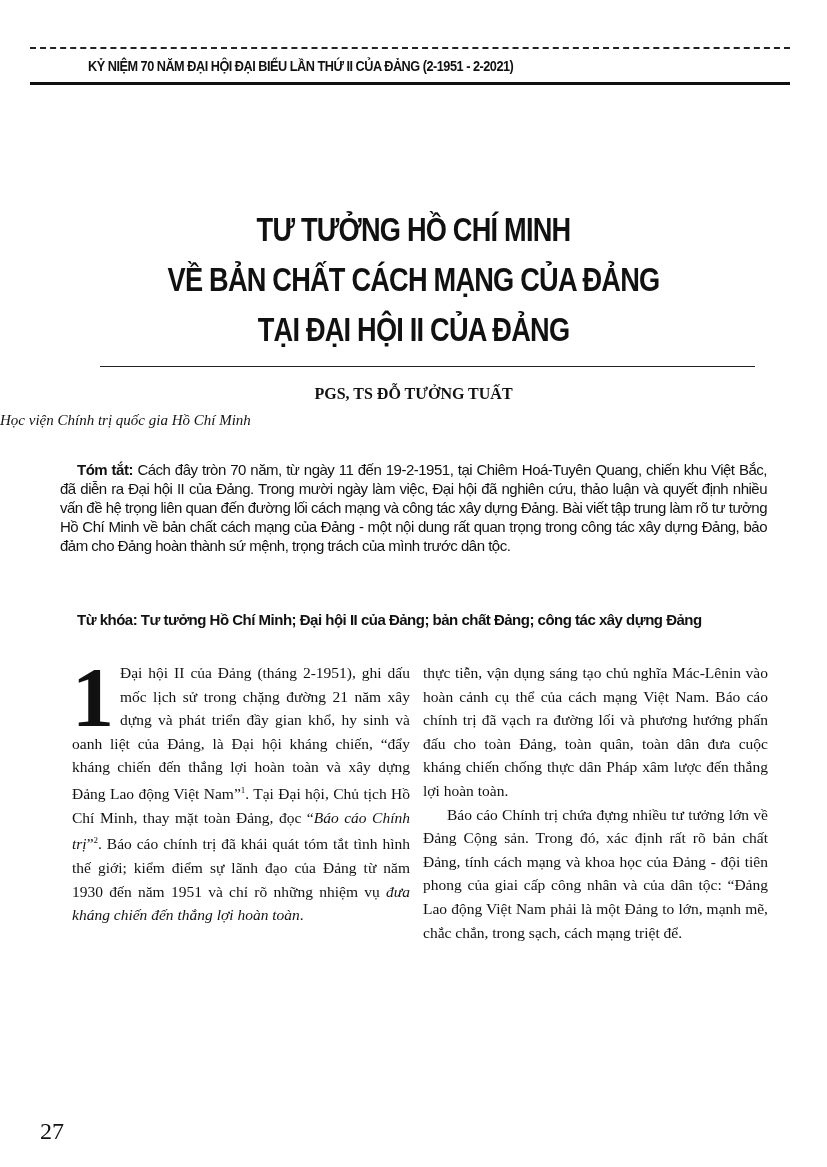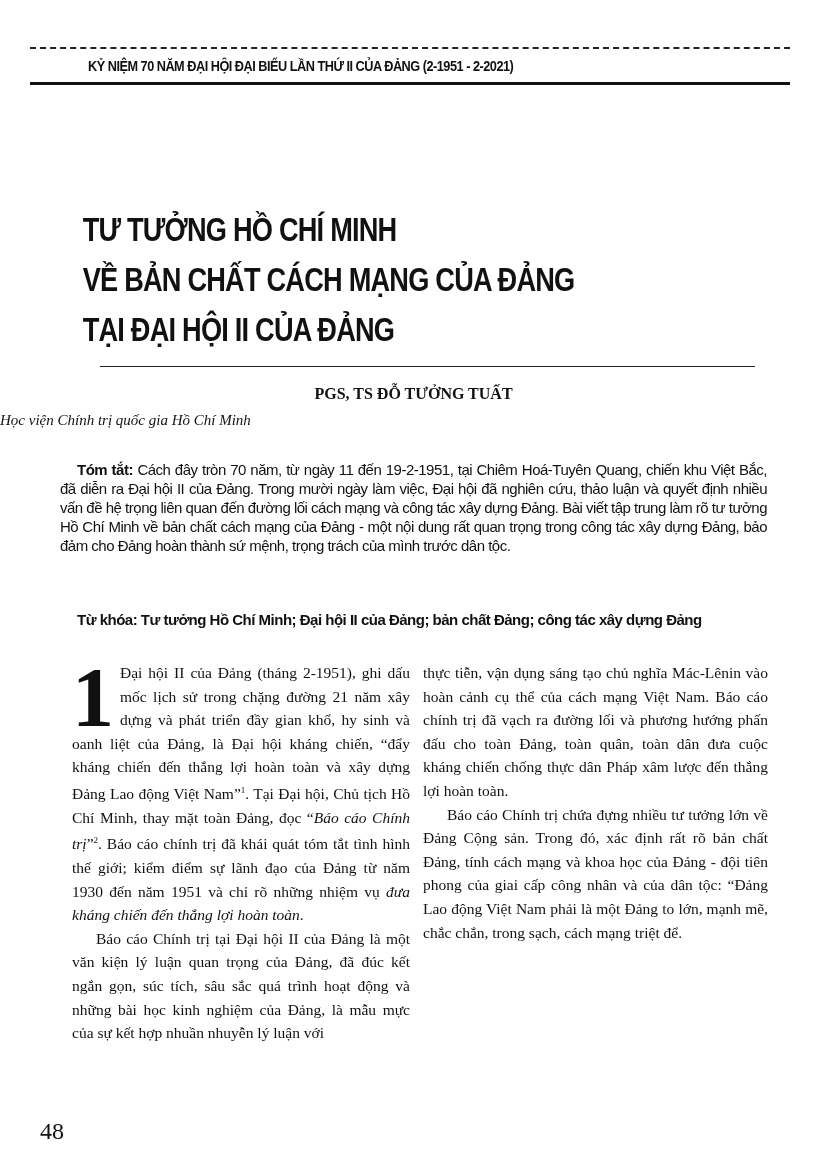--- a/index.html
+++ b/index.html
@@ -1,20 +1,20 @@
 <!DOCTYPE html>
 <html><head>
 <meta charset="utf-8">
 <style>
   html,body{margin:0;padding:0;background:#fff;}
   body{width:827px;height:1167px;position:relative;overflow:hidden;color:#111;}
   .hdr-top{position:absolute;left:30px;top:47px;width:760px;border-top:2px dashed #222;}
   .hdr-title{position:absolute;left:88px;top:57px;font-family:"Liberation Sans",sans-serif;font-weight:bold;font-size:15.5px;letter-spacing:-0.6px;transform:scaleX(0.82);transform-origin:left;white-space:nowrap;}
   .hdr-bot{position:absolute;left:30px;top:82px;width:760px;border-top:3px solid #111;}
-  .title{position:absolute;left:0;top:204px;width:827px;font-family:"Liberation Sans",sans-serif;font-weight:bold;font-size:34px;line-height:50px;letter-spacing:-1px;}
+  .title{position:absolute;left:0;top:204px;width:827px;text-align:center;font-family:"Liberation Sans",sans-serif;font-weight:bold;font-size:34px;line-height:50px;letter-spacing:-1px;}
   .title div{transform:scaleX(0.8);}
   .title-rule{position:absolute;left:100px;top:366px;width:655px;border-top:1.5px solid #222;}
   .author{position:absolute;left:0;top:385px;width:827px;text-align:center;font-family:"Liberation Serif",serif;font-weight:bold;font-size:16px;}
   .affil{position:absolute;left:0;top:412px;width:827px;font-family:"Liberation Serif",serif;font-style:italic;font-size:15px;}
   .abstract{position:absolute;left:60px;top:460px;width:707px;font-family:"Liberation Sans",sans-serif;font-size:15px;line-height:19px;text-align:justify;letter-spacing:-0.5px;text-indent:17px;}
   .abstract b{font-weight:bold;}
   .keywords{position:absolute;left:77px;top:611px;font-family:"Liberation Sans",sans-serif;font-weight:bold;font-size:15px;letter-spacing:-0.5px;}
   .col{position:absolute;top:661px;width:338px;font-family:"Liberation Serif",serif;font-size:15.5px;line-height:23.6px;text-align:justify;}
   .col.left{left:72px;}
   .col.right{left:423px;width:345px;}
@@ -40,21 +40,20 @@
 
 <div class="author">PGS, TS ĐỖ TƯỞNG TUẤT</div>
 <div class="affil">Học viện Chính trị quốc gia Hồ Chí Minh</div>
 
 <div class="abstract"><b>Tóm tắt:</b><span> Cách đây tròn 70 năm, từ ngày 11 đến 19-2-1951, tại Chiêm Hoá-Tuyên Quang, chiến khu Việt Bắc, đã diễn ra Đại hội II của Đảng. Trong mười ngày làm việc, Đại hội đã nghiên cứu, thảo luận và quyết định nhiều vấn đề hệ trọng liên quan đến đường lối cách mạng và công tác xây dựng Đảng. Bài viết tập trung làm rõ tư tưởng Hồ Chí Minh về bản chất cách mạng của Đảng - một nội dung rất quan trọng trong công tác xây dựng Đảng, bảo đảm cho Đảng hoàn thành sứ mệnh, trọng trách của mình trước dân tộc.</span></div>
 
 <div class="keywords"><span>Từ khóa:</span><span> Tư tưởng Hồ Chí Minh; Đại hội II của Đảng; bản chất Đảng; công tác xây dựng Đảng</span></div>
 
 <div class="col left">
   <p><span class="dropcap">1</span><span>Đại hội II của Đảng (tháng 2-1951), ghi dấu mốc lịch sử trong chặng đường 21 năm xây dựng và phát triển đầy gian khổ, hy sinh và oanh liệt của Đảng, là Đại hội kháng chiến, “đẩy kháng chiến đến thắng lợi hoàn toàn và xây dựng Đảng Lao động Việt Nam”</span><sup>1</sup><span>. Tại Đại hội, Chủ tịch Hồ Chí Minh, thay mặt toàn Đảng, đọc “</span><i>Báo cáo Chính trị</i><span>”</span><sup>2</sup><span>. Báo cáo chính trị đã khái quát tóm tắt tình hình thế giới; kiểm điểm sự lãnh đạo của Đảng từ năm 1930 đến năm 1951 và chỉ rõ những nhiệm vụ </span><i>đưa kháng chiến đến thắng lợi hoàn toàn</i><span>.</span></p>
-  <p class="ind">Báo cáo Chính trị tại Đại hội II của Đảng là một văn kiện lý luận quan trọng của Đảng, đã đúc kết ngắn gọn, súc tích, sâu sắc quá trình hoạt động và những bài học kinh nghiệm của Đảng, là mẫu mực của sự kết hợp nhuần nhuyễn lý luận với</p>
 </div>
 
 <div class="col right">
   <p>thực tiễn, vận dụng sáng tạo chủ nghĩa Mác-Lênin vào hoàn cảnh cụ thể của cách mạng Việt Nam. Báo cáo chính trị đã vạch ra đường lối và phương hướng phấn đấu cho toàn Đảng, toàn quân, toàn dân đưa cuộc kháng chiến chống thực dân Pháp xâm lược đến thắng lợi hoàn toàn.</p>
   <p class="ind">Báo cáo Chính trị chứa đựng nhiều tư tưởng lớn về Đảng Cộng sản. Trong đó, xác định rất rõ bản chất Đảng, tính cách mạng và khoa học của Đảng - đội tiên phong của giai cấp công nhân và của dân tộc: “Đảng Lao động Việt Nam phải là một Đảng to lớn, mạnh mẽ, chắc chắn, trong sạch, cách mạng triệt để.</p>
 </div>
 
-<div class="page-num">48</div>
+<div class="page-num">27</div>
 
 </body></html>

